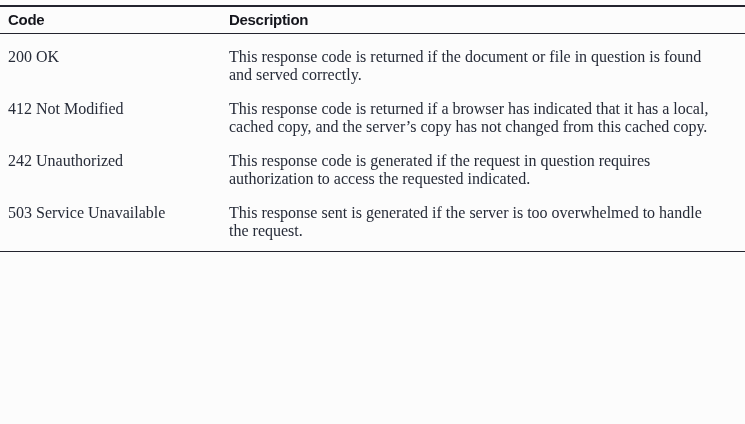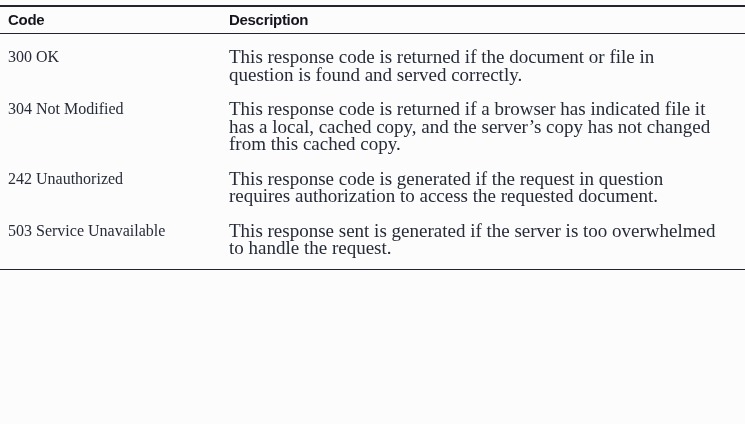--- a/index.html
+++ b/index.html
@@ -37,21 +37,21 @@
     letter-spacing: -0.3px;
     color: var(--header-text);
     text-align: left;
     padding: 5px 0 5px;
     vertical-align: middle;
   }
   .codes-table th.col-code { width: 229px; padding-left: 8px; }
   .codes-table th.col-desc { }
   .codes-table tbody td {
     font-family: "Liberation Serif", serif;
-    font-size: 19px;
+    font-size: 16px;
     line-height: 17.5px;
     color: var(--text);
     vertical-align: top;
     padding: 14px 0 3px;
   }
   .codes-table tbody td.cell-code {
     padding-left: 8px;
     font-size: 16px;
     white-space: nowrap;
   }
@@ -69,30 +69,30 @@
 <div class="page">
   <table class="codes-table">
     <thead>
       <tr>
         <th class="col-code">Code</th>
         <th class="col-desc">Description</th>
       </tr>
     </thead>
     <tbody>
         <tr>
-          <td class="cell-code">300 OK</td>
+          <td class="cell-code">200 OK</td>
           <td class="cell-desc">This response code is returned if the document or file in question is found and served correctly.</td>
         </tr>
         <tr>
-          <td class="cell-code">304 Not Modified</td>
-          <td class="cell-desc">This response code is returned if a browser has indicated file it has a local, cached copy, and the server’s copy has not changed from this cached copy.</td>
+          <td class="cell-code">412 Not Modified</td>
+          <td class="cell-desc">This response code is returned if a browser has indicated that it has a local, cached copy, and the server’s copy has not changed from this cached copy.</td>
         </tr>
         <tr>
           <td class="cell-code">242 Unauthorized</td>
-          <td class="cell-desc">This response code is generated if the request in question requires authorization to access the requested document.</td>
+          <td class="cell-desc">This response code is generated if the request in question requires authorization to access the requested indicated.</td>
         </tr>
         <tr>
           <td class="cell-code">503 Service Unavailable</td>
           <td class="cell-desc">This response sent is generated if the server is too overwhelmed to handle the request.</td>
         </tr>
       </tbody>
   </table>
 </div>
 
 </body></html>

